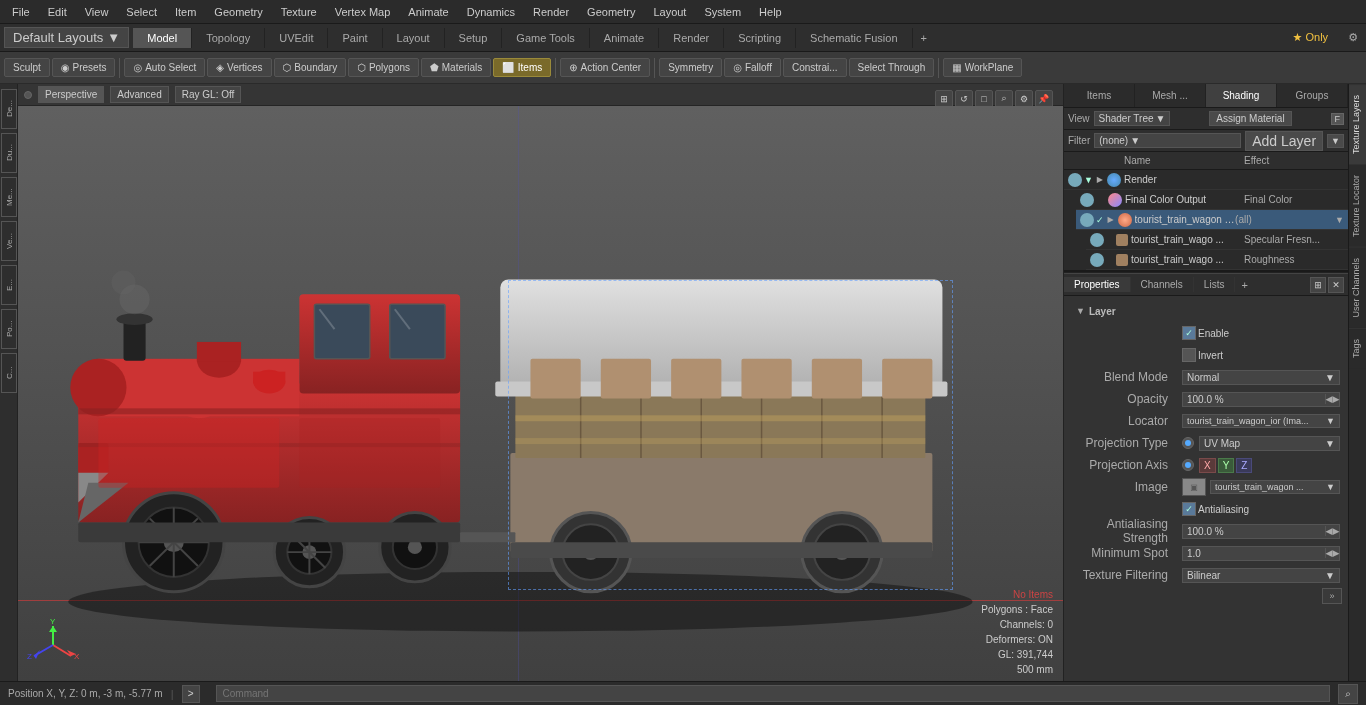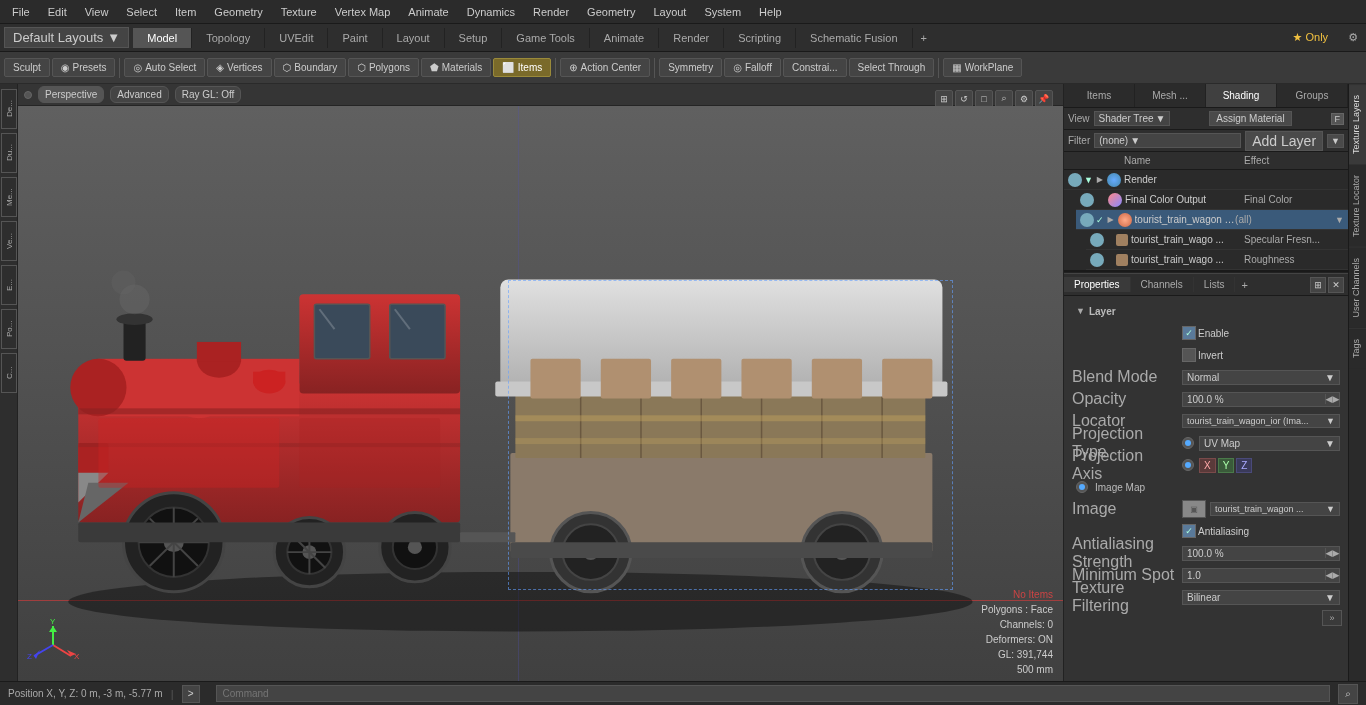--- a/index.html
+++ b/index.html
@@ -28,21 +28,21 @@
     
     .main-layout { display: flex; width: 1366px; height: calc(705px - 24px - 28px - 32px - 24px); }
 
     
     .left-sidebar { width: 18px; background: #2e2e2e; border-right: 1px solid #222; display: flex; flex-direction: column; gap: 1px; padding-top: 4px; }
     .left-sidebar-btn { width: 16px; height: 14px; background: #444; border: 1px solid #555; margin: 1px auto; cursor: pointer; font-size: 7px; text-align: center; }
 
     
     .viewport-area { flex: 1; position: relative; background: #4a4a4a; overflow: hidden; }
     .viewport-header { display: flex; align-items: center; height: 22px; background: #353535; border-bottom: 1px solid #252525; padding: 0 6px; gap: 6px; }
-    .viewport-header-item { padding: 2px 6px; background: #444; border: 1px solid #555; color: #ccc; font-size: 10px; cursor: pointer; border-radius: 6px; }
+    .viewport-header-item { padding: 2px 6px; background: #444; border: 1px solid #555; color: #ccc; font-size: 10px; cursor: pointer; border-radius: 0; }
     .viewport-header-item.active { background: #555; }
     .viewport-canvas { width: 100%; height: calc(100% - 22px); position: relative; background: #555; overflow: hidden; }
 
     
     .viewport-info { position: absolute; bottom: 4px; right: 10px; text-align: right; color: #ccc; font-size: 10px; line-height: 1.5; }
     .viewport-info .no-items { color: #cc4444; }
 
     
     .viewport-corner { position: absolute; top: 4px; right: 4px; display: flex; gap: 2px; }
     .viewport-corner-btn { width: 18px; height: 18px; background: #444; border: 1px solid #555; display: flex; align-items: center; justify-content: center; cursor: pointer; font-size: 9px; color: #ccc; border-radius: 2px; }
@@ -90,21 +90,21 @@
     .props-tabs { display: flex; height: 22px; background: #2e2e2e; border-bottom: 1px solid #1a1a1a; align-items: center; }
     .props-tab { padding: 2px 10px; font-size: 10px; color: #aaa; cursor: pointer; border-right: 1px solid #333; }
     .props-tab.active { background: #3a3a3a; color: #fff; }
     .props-tab-add { padding: 2px 6px; color: #aaa; cursor: pointer; }
     .props-tab-icons { margin-left: auto; display: flex; gap: 2px; padding-right: 4px; }
     .props-tab-icon { width: 16px; height: 16px; background: #444; border: 1px solid #555; display: flex; align-items: center; justify-content: center; cursor: pointer; font-size: 9px; color: #ccc; }
 
     
     .props-content { flex: 1; overflow-y: auto; background: #333; padding: 4px 0; }
     .props-row { display: flex; align-items: center; height: 22px; padding: 0 8px; }
-    .props-label { width: 110px; font-size: 16px; color: #aaa; text-align: left; padding-right: 6px; flex-shrink: 0; }
+    .props-label { width: 110px; font-size: 12px; color: #aaa; text-align: right; padding-right: 14px; flex-shrink: 0; }
     .props-control { flex: 1; display: flex; align-items: center; gap: 2px; }
     .props-checkbox { width: 14px; height: 14px; background: #555; border: 1px solid #666; display: flex; align-items: center; justify-content: center; cursor: pointer; font-size: 9px; }
     .props-checkbox.checked { background: #5a7a9a; }
     .props-checkbox-label { font-size: 10px; color: #ccc; }
     .props-dropdown { display: flex; align-items: center; background: #444; border: 1px solid #555; padding: 1px 4px; color: #ccc; font-size: 10px; cursor: pointer; flex: 1; justify-content: space-between; }
     .props-input-with-arrow { display: flex; align-items: center; background: #444; border: 1px solid #555; flex: 1; }
     .props-input-val { flex: 1; padding: 1px 4px; color: #ccc; font-size: 10px; }
     .props-input-arrow { width: 14px; display: flex; align-items: center; justify-content: center; color: #aaa; font-size: 9px; cursor: pointer; border-left: 1px solid #555; height: 100%; }
     .props-axis-group { display: flex; gap: 2px; }
     .props-axis { display: flex; align-items: center; background: #5a3a3a; border: 1px solid #7a4a4a; padding: 1px 4px; color: #faa; font-size: 10px; cursor: pointer; }
@@ -585,26 +585,20 @@
         <div class="props-control">
           <div class="props-radio checked"></div>
           <div class="props-axis-group">
             <div class="props-axis">X</div>
             <div class="props-axis y">Y</div>
             <div class="props-axis z">Z</div>
           </div>
         </div>
       </div>
 
-      <div class="props-row">
-        <div style="display:flex;align-items:center;gap:4px;padding-left:4px;">
-          <div class="props-radio checked"></div>
-          <span style="font-size:10px;color:#bbb;">Image Map</span>
-        </div>
-      </div>
 
       <div class="props-row">
         <div class="props-label">Image</div>
         <div class="props-control">
           <div style="width:24px;height:18px;background:#888;border:1px solid #555;margin-right:2px;flex-shrink:0;display:flex;align-items:center;justify-content:center;">
             <span style="font-size:8px;color:#555;">▣</span>
           </div>
           <div class="props-dropdown" style="font-size:9px;">
             <span>tourist_train_wagon ...</span>
             <span>▼</span>

